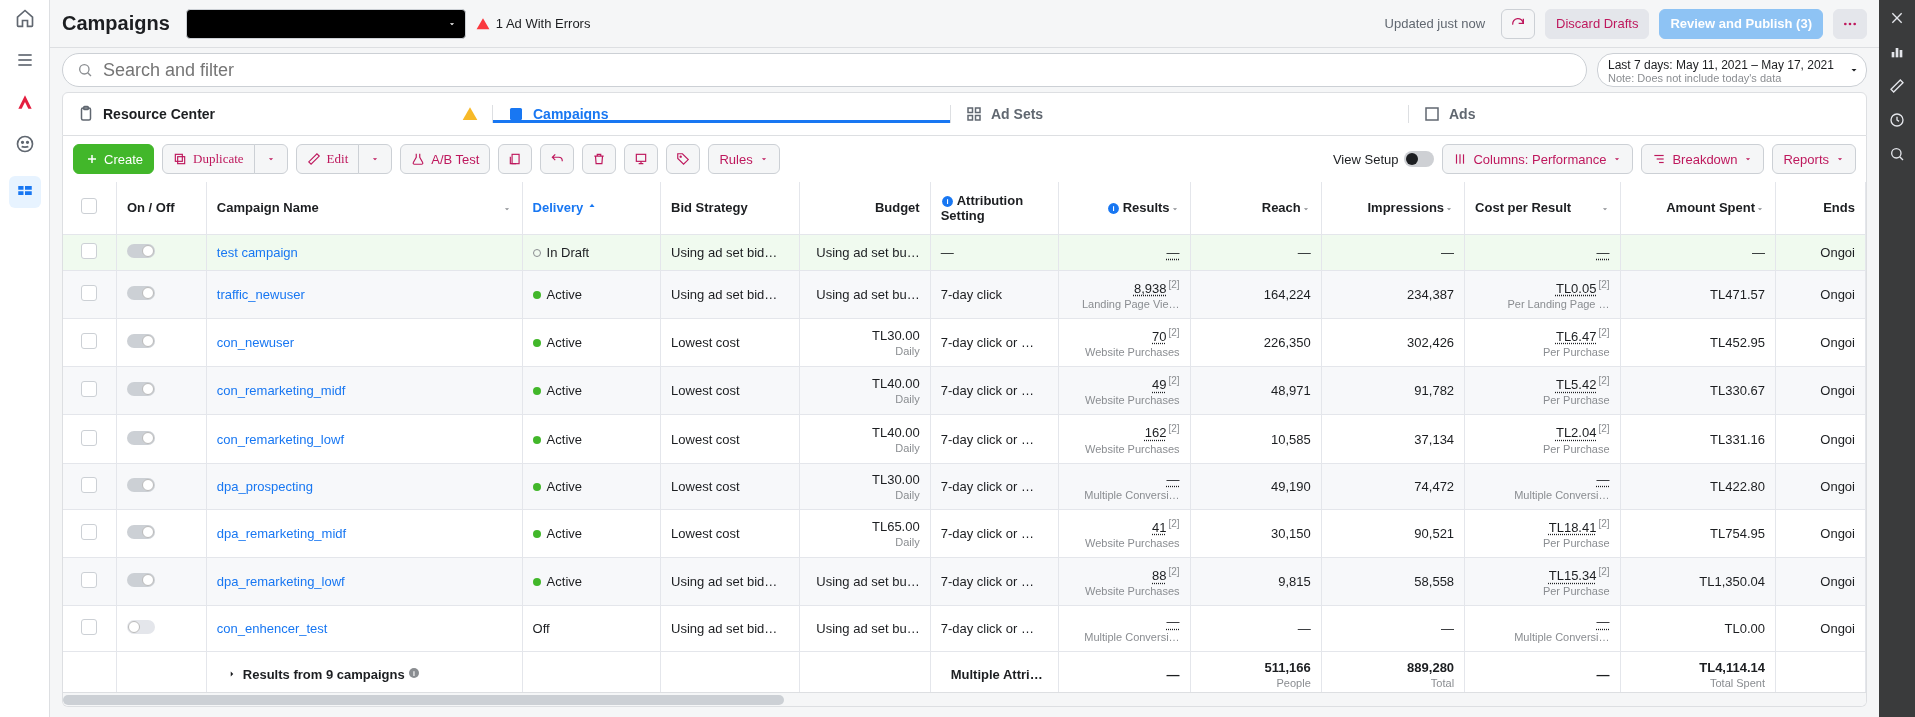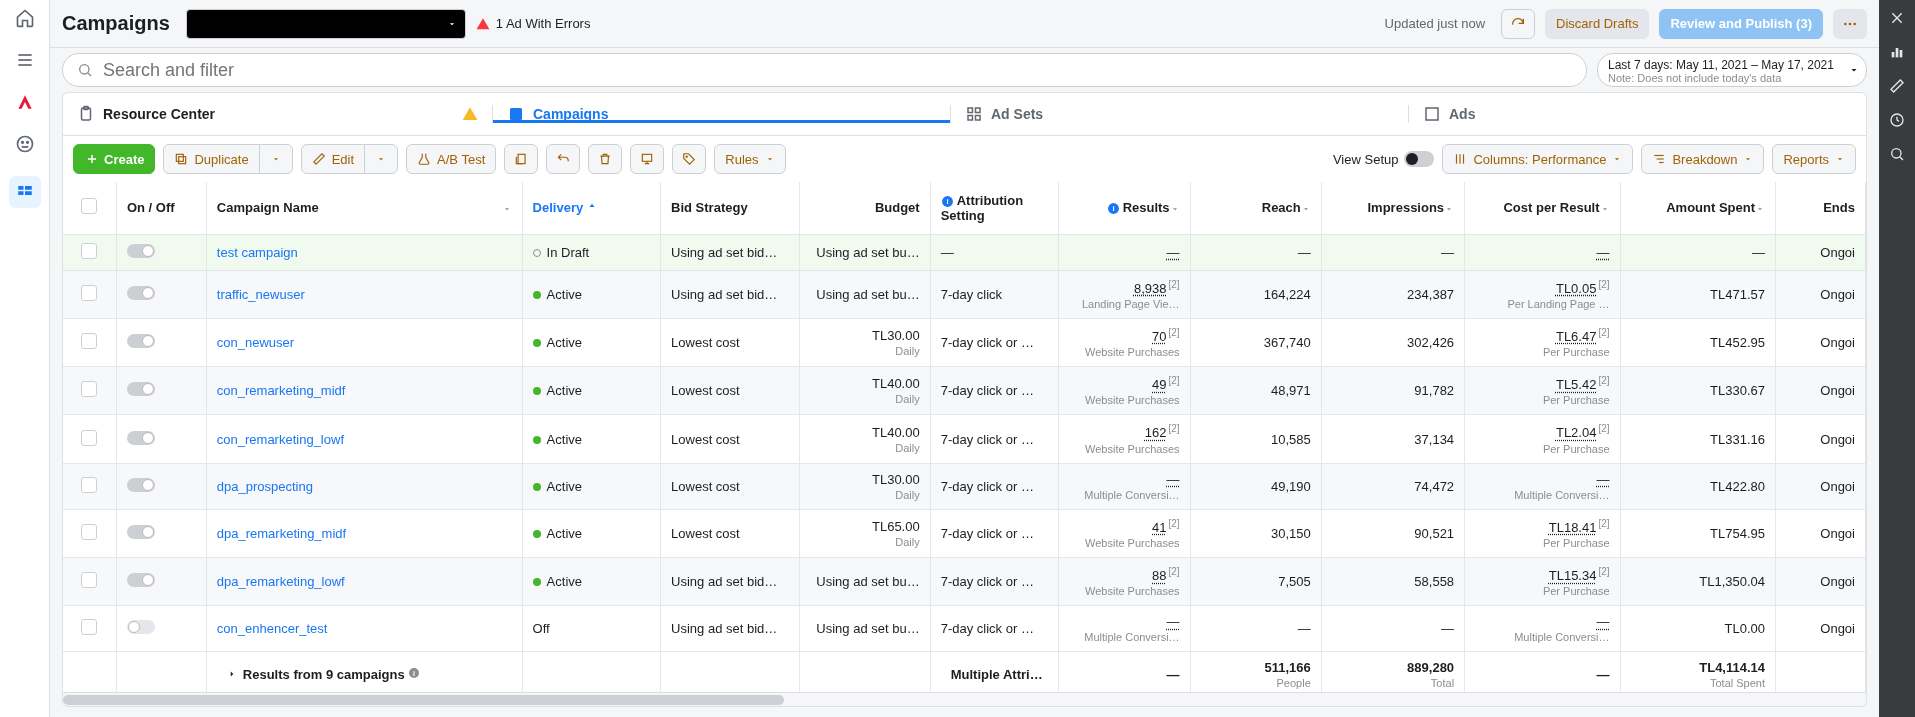--- a/index.html
+++ b/index.html
@@ -9,24 +9,24 @@
 .left-rail .icon.red { color:#e41e3f; }
 .left-rail .icon.active { background:#e7f3ff; width:32px; height:32px; border-radius:6px; display:flex; align-items:center; justify-content:center; color:#1877f2; }
 .main { flex:1; display:flex; flex-direction:column; min-width:0; }
 .topbar { height:48px; background:#f5f6f7; border-bottom:1px solid #dddfe2; display:flex; align-items:center; padding:0 12px; gap:10px; }
 .page-title { font-size:20px; font-weight:700; margin-right:6px; }
 .account-select { width:280px; height:30px; background:#000; border:1px solid #ccd0d5; border-radius:4px; display:flex; align-items:center; justify-content:flex-end; padding:0 8px; color:#fff; cursor:pointer; }
 .errors { display:flex; align-items:center; gap:6px; color:#1c1e21; font-size:13px; }
 .errors svg { width:14px; height:14px; color:#fa383e; }
 .topbar .spacer { flex:1; }
 .updated { color:#606770; font-size:13px; margin-right:6px; }
-.btn { height:30px; border:1px solid #ccd0d5; border-radius:6px; background:#f5f6f7; padding:0 10px; display:inline-flex; align-items:center; gap:6px; cursor:pointer; font-size:13px; color:#a16207; }
+.btn { height:30px; border:1px solid #ccd0d5; border-radius:6px; background:#f5f6f7; padding:0 10px; display:inline-flex; align-items:center; gap:6px; cursor:pointer; font-size:13px; color:#be185d; }
 .btn.icon-only { width:34px; justify-content:center; padding:0; }
 .btn.primary-blue { background:#8ec3f4; border-color:#8ec3f4; color:#fff; font-weight:600; }
-.btn.green { background:#42b72a; border-color:#42b72a; color:#fff; font-weight:700;padding-left:12px; }
+.btn.green { background:#42b72a; border-color:#42b72a; color:#fff; font-weight:400;padding-left:12px; }
 .btn.gray { background:#e4e6eb; border-color:#e4e6eb; }
 .searchrow { height:44px; padding:6px 12px; display:flex; gap:10px; align-items:center; }
 .searchbox { flex:1; height:34px; border:1px solid #ccd0d5; border-radius:18px; background:#fff; display:flex; align-items:center; padding:0 14px; gap:10px; color:#8a8d91; }
 .searchbox input { border:none; outline:none; flex:1; font-size:18px; background:transparent; }
 .date-box { width:270px; height:34px; border:1px solid #ccd0d5; border-radius:16px; background:#fff; padding:4px 24px 4px 10px; position:relative; cursor:pointer; font-size:12px; line-height:1.2; color:#1c1e21; }
 .date-box .note { color:#8a8d91; font-size:11px; }
 .date-box .chev { position:absolute; right:6px; top:50%; transform:translateY(-50%); }
 .tabrow { height:44px; background:#fff; border:1px solid #dddfe2; border-radius:6px 6px 0 0; margin:0 12px; display:flex; align-items:center; overflow:hidden; }
 .tab-rc { flex:0 0 430px; display:flex; align-items:center; padding:0 14px; gap:8px; border-right:1px solid #dddfe2; cursor:pointer; }
 .tab-rc .label { font-weight:600; font-size:14px; flex:1; }
@@ -34,21 +34,21 @@
 .tab:last-child { border-right:none; }
 .tab.active { background:#fff; box-shadow:inset 0 -3px 0 #1877f2; }
 .tab .ticon { width:18px; height:18px; }
 .tab .tlabel { font-weight:600; font-size:14px; }
 .tab.active .tlabel, .tab.active .ticon { color:#1877f2; }
 .tab:not(.active) .tlabel, .tab:not(.active) .ticon { color:#606770; }
 .toolbar { height:46px; background:#fff; border-left:1px solid #dddfe2; border-right:1px solid #dddfe2; margin:0 12px; display:flex; align-items:center; padding:0 10px; gap:8px; }
 .toolbar .sep { flex:1; }
 .btn-grp { display:flex; }
 .btn-grp .btn { border-radius:0; margin-left:-1px; }
-.btn-grp .btn:first-child { border-radius:6px 0 0 6px; margin-left:0; }
+.btn-grp .btn:first-child { border-radius:6px 0 0 6px; margin-left:0;font-family:Liberation Serif, serif; }
 .btn-grp .btn:last-child { border-radius:0 6px 6px 0; }
 .view-setup { display:flex; align-items:center; gap:6px; color:#1c1e21; font-size:13px; }
 .switch-mini { width:30px; height:16px; background:#ced0d4; border-radius:10px; position:relative; cursor:pointer; }
 .switch-mini::after { content:""; width:12px; height:12px; background:#1c1e21; border-radius:50%; position:absolute; top:2px; left:2px; }
 .table-wrap { flex:1; background:#fff; border:1px solid #dddfe2; border-top:none; border-radius:0 0 6px 6px; margin:0 12px 10px 12px; overflow:hidden; display:flex; flex-direction:column; }
 .grid { overflow:auto; flex:1; }
 table { border-collapse:collapse; width:100%; table-layout:fixed; }
 th, td { border-bottom:1px solid #e4e6eb; border-right:1px solid #e4e6eb; padding:8px 10px; font-size:13px; vertical-align:middle; }
 th { text-align:left; position:sticky; top:0; background:#fff; height:52px; font-weight:600; color:#1c1e21; }
 th.sort { color:#1877f2; }
@@ -57,21 +57,21 @@
 .col-check { width:44px; text-align:center; }
 .col-toggle { width:74px; }
 .col-name { width:260px; }
 .col-delivery { width:114px; }
 .col-bid { width:114px; }
 .col-budget { width:108px; text-align:right; }
 .col-attr { width:106px; }
 .col-results { width:108px; text-align:right; }
 .col-reach { width:108px; text-align:right; }
 .col-impr { width:118px; text-align:right; }
-.col-cpr { width:128px; text-align:right; }
+.col-cpr { width:128px; }
 .col-spent { width:128px; text-align:right; }
 .col-ends { width:74px; text-align:right; }
 .chk { width:16px; height:16px; border:1px solid #ccd0d5; border-radius:3px; display:inline-block; cursor:pointer; background:#fff; }
 .toggle { width:28px; height:14px; border-radius:8px; background:#ccd0d5; position:relative; display:inline-block; cursor:pointer; }
 .toggle::after { content:""; width:10px; height:10px; background:#fff; border:1px solid #bbb; border-radius:50%; position:absolute; top:1px; left:1px; }
 .toggle.on::after { left:auto; right:1px; }
 .toggle.off { background:#e4e6eb; }
 tr.row:nth-child(odd) td { background:#fff; }
 tr.row:nth-child(even) td { background:#f7f8fa; }
 tr.row.highlight td { background:#f0faef; }
@@ -395,21 +395,21 @@
             </tr>
             <tr class="row">
               <td class="col-check"><span class="chk"></span></td>
               <td class="col-toggle"><span class="toggle on"></span></td>
               <td class="col-name"><span class="link">con_newuser</span></td>
               <td class="col-delivery"><span class="status-dot green"></span><span>Active</span></td>
               <td class="col-bid ellip">Lowest cost</td>
               <td class="col-budget num">TL30.00<span class="sub">Daily</span></td>
               <td class="col-attr ellip">7-day click or …</td>
               <td class="col-results num"><span class="underline">70</span><span class="sup">[2]</span><span class="sub">Website Purchases</span></td>
-              <td class="col-reach num">367,740</td>
+              <td class="col-reach num">226,350</td>
               <td class="col-impr num">302,426</td>
               <td class="col-cpr num"><span class="underline">TL6.47</span><span class="sup">[2]</span><span class="sub">Per Purchase</span></td>
               <td class="col-spent num">TL452.95</td>
               <td class="col-ends num ellip">Ongoi</td>
             </tr>
             <tr class="row">
               <td class="col-check"><span class="chk"></span></td>
               <td class="col-toggle"><span class="toggle on"></span></td>
               <td class="col-name"><span class="link">con_remarketing_midf</span></td>
               <td class="col-delivery"><span class="status-dot green"></span><span>Active</span></td>
@@ -470,21 +470,21 @@
             </tr>
             <tr class="row">
               <td class="col-check"><span class="chk"></span></td>
               <td class="col-toggle"><span class="toggle on"></span></td>
               <td class="col-name"><span class="link">dpa_remarketing_lowf</span></td>
               <td class="col-delivery"><span class="status-dot green"></span><span>Active</span></td>
               <td class="col-bid ellip">Using ad set bid…</td>
               <td class="col-budget num">Using ad set bu…</td>
               <td class="col-attr ellip">7-day click or …</td>
               <td class="col-results num"><span class="underline">88</span><span class="sup">[2]</span><span class="sub">Website Purchases</span></td>
-              <td class="col-reach num">7,505</td>
+              <td class="col-reach num">9,815</td>
               <td class="col-impr num">58,558</td>
               <td class="col-cpr num"><span class="underline">TL15.34</span><span class="sup">[2]</span><span class="sub">Per Purchase</span></td>
               <td class="col-spent num">TL1,350.04</td>
               <td class="col-ends num ellip">Ongoi</td>
             </tr>
             <tr class="row">
               <td class="col-check"><span class="chk"></span></td>
               <td class="col-toggle"><span class="toggle off"></span></td>
               <td class="col-name"><span class="link">con_enhencer_test</span></td>
               <td class="col-delivery"><span>Off</span></td>

